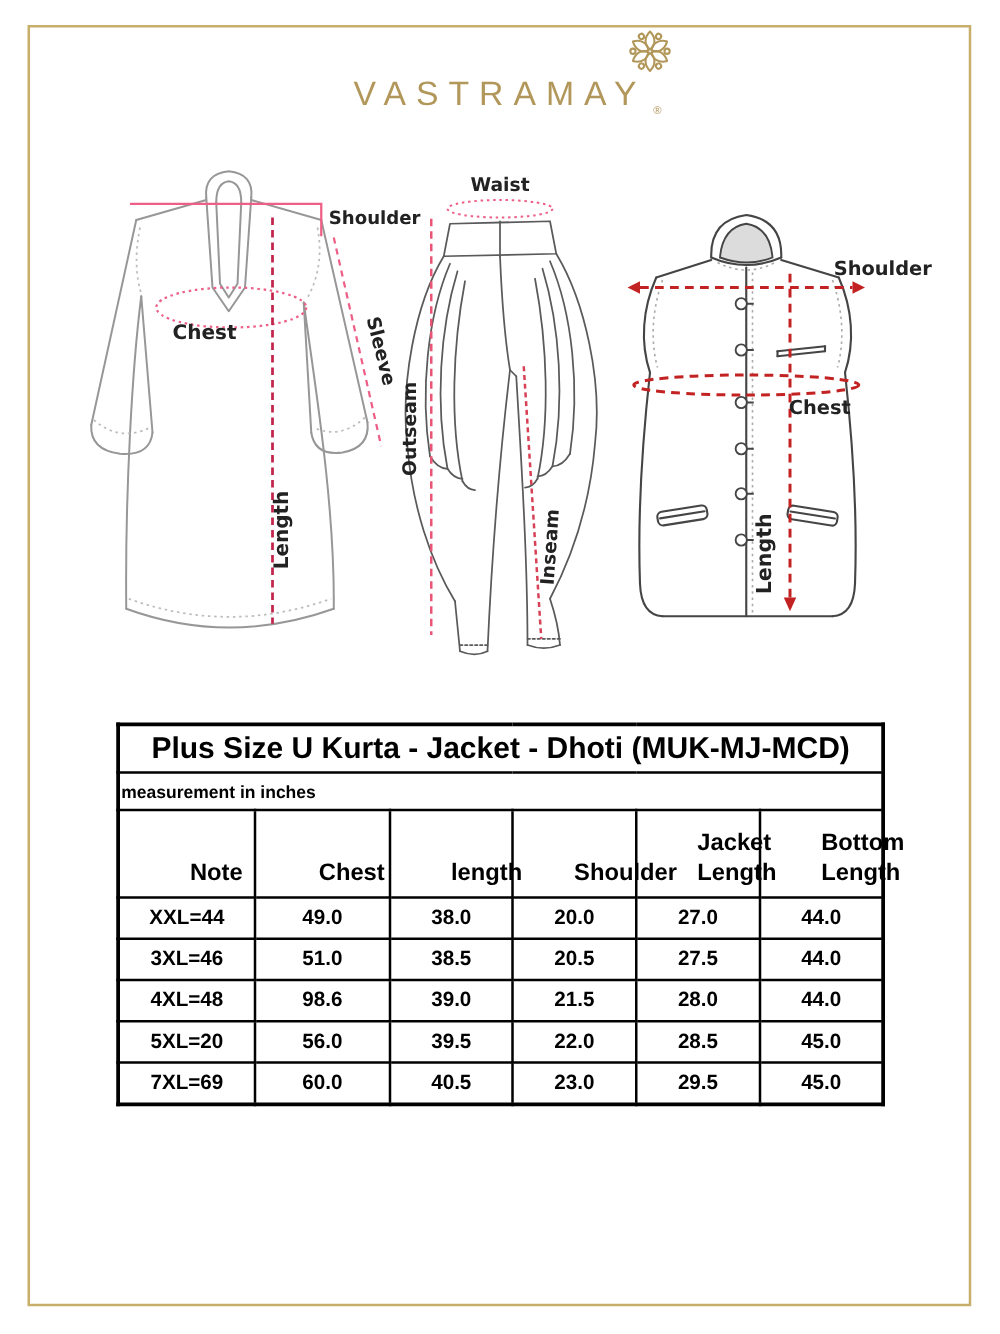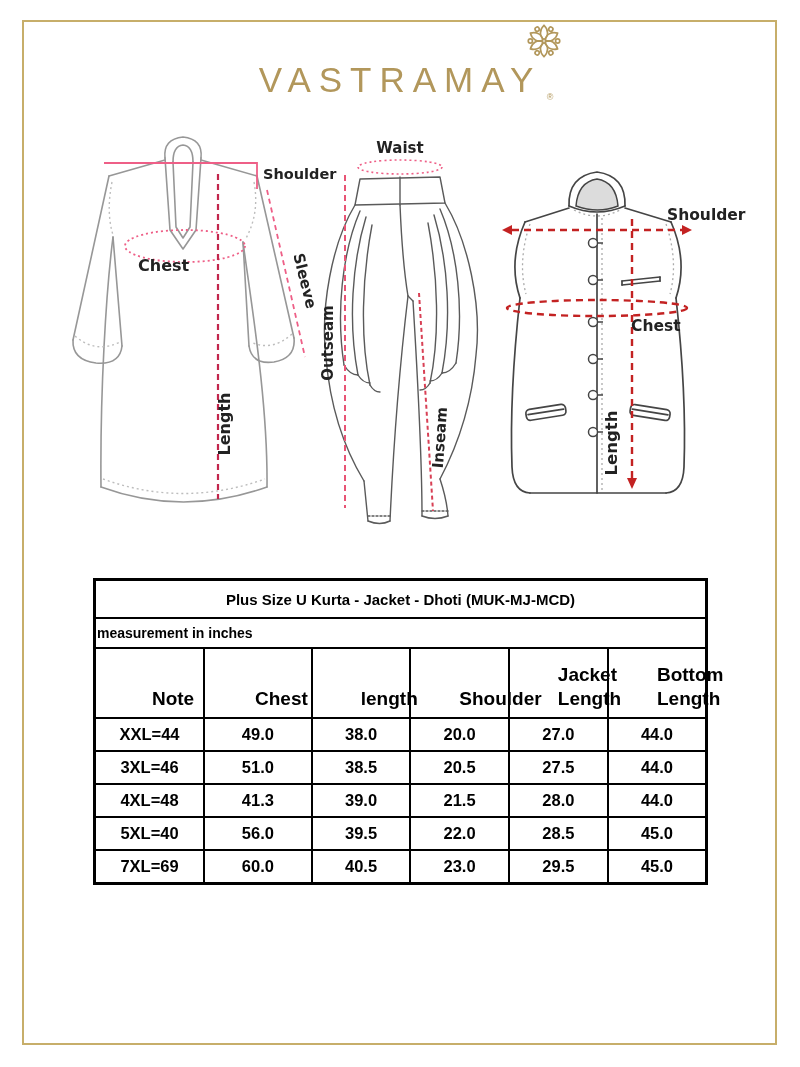--- a/index.html
+++ b/index.html
@@ -3,36 +3,36 @@
 <meta charset="utf-8">
 <style>
   html,body{margin:0;padding:0;background:#fff;}
   .page{position:relative;width:800px;height:1067px;background:#ffffff;overflow:hidden;
         font-family:"Liberation Sans",sans-serif;}
   .frame{position:absolute;left:22px;top:20px;right:23px;bottom:22px;border:2px solid #c7ae6a;}
 
   
   .logo{position:absolute;top:60px;width:100%;text-align:center;}
   .logo-wrap{position:relative;display:inline-block;}
-  .brand{font-size:35px;letter-spacing:8px;color:#b2975b;font-weight:400;}
+  .brand{font-size:27px;letter-spacing:8px;color:#b2975b;font-weight:400;}
   .mandala{position:absolute;right:-24px;top:-40px;width:42px;height:42px;}
   .reg{position:absolute;right:-12px;bottom:-2px;font-size:9px;color:#b2975b;letter-spacing:0;}
 
   
   .diag{position:absolute;}
   .kurta{left:46px;top:132px;width:300px;height:425px;}
   .dhoti{left:312px;top:133px;width:200px;height:430px;}
   .jacket{left:490px;top:162px;width:300px;height:380px;}
   .diag text{font-family:"DejaVu Sans","Liberation Sans",sans-serif;fill:#222;}
 
   
   table.size{position:absolute;left:93px;top:578px;width:615px;border-collapse:collapse;
              table-layout:fixed;border:3px solid #000;}
   table.size td,table.size th{border:2px solid #000;color:#000;}
-  .t-title{height:34px;font-size:15px;font-weight:bold;text-align:center;}
+  .t-title{height:34px;font-size:24px;font-weight:bold;text-align:center;}
   .t-sub{height:26px;font-size:14px;font-weight:bold;}
   th.hdr{height:62px;vertical-align:bottom;padding-bottom:5px;font-size:19px;
          font-weight:bold;text-align:center;line-height:1.3;padding-left:48px;}
   td.val{height:29px;font-size:16.5px;font-weight:bold;text-align:center;border-radius:15px;}
   col.c0{width:17.9%}col.c1{width:17.6%}col.c2{width:16.1%}
   col.c3{width:16.1%}col.c4{width:16.2%}col.c5{width:16.1%}
 
   
   .note{position:absolute;left:44px;right:54px;top:960px;text-align:right;
         font-size:16.5px;line-height:28.5px;color:#1c1c1c;}
@@ -236,28 +236,28 @@
     <tr>
       <td class="val">3XL=46</td>
       <td class="val">51.0</td>
       <td class="val">38.5</td>
       <td class="val">20.5</td>
       <td class="val">27.5</td>
       <td class="val">44.0</td>
     </tr>
     <tr>
       <td class="val">4XL=48</td>
-      <td class="val">41.3</td>
+      <td class="val">98.6</td>
       <td class="val">39.0</td>
       <td class="val">21.5</td>
       <td class="val">28.0</td>
       <td class="val">44.0</td>
     </tr>
     <tr>
-      <td class="val">5XL=40</td>
+      <td class="val">5XL=20</td>
       <td class="val">56.0</td>
       <td class="val">39.5</td>
       <td class="val">22.0</td>
       <td class="val">28.5</td>
       <td class="val">45.0</td>
     </tr>
     <tr>
       <td class="val">7XL=69</td>
       <td class="val">60.0</td>
       <td class="val">40.5</td>

